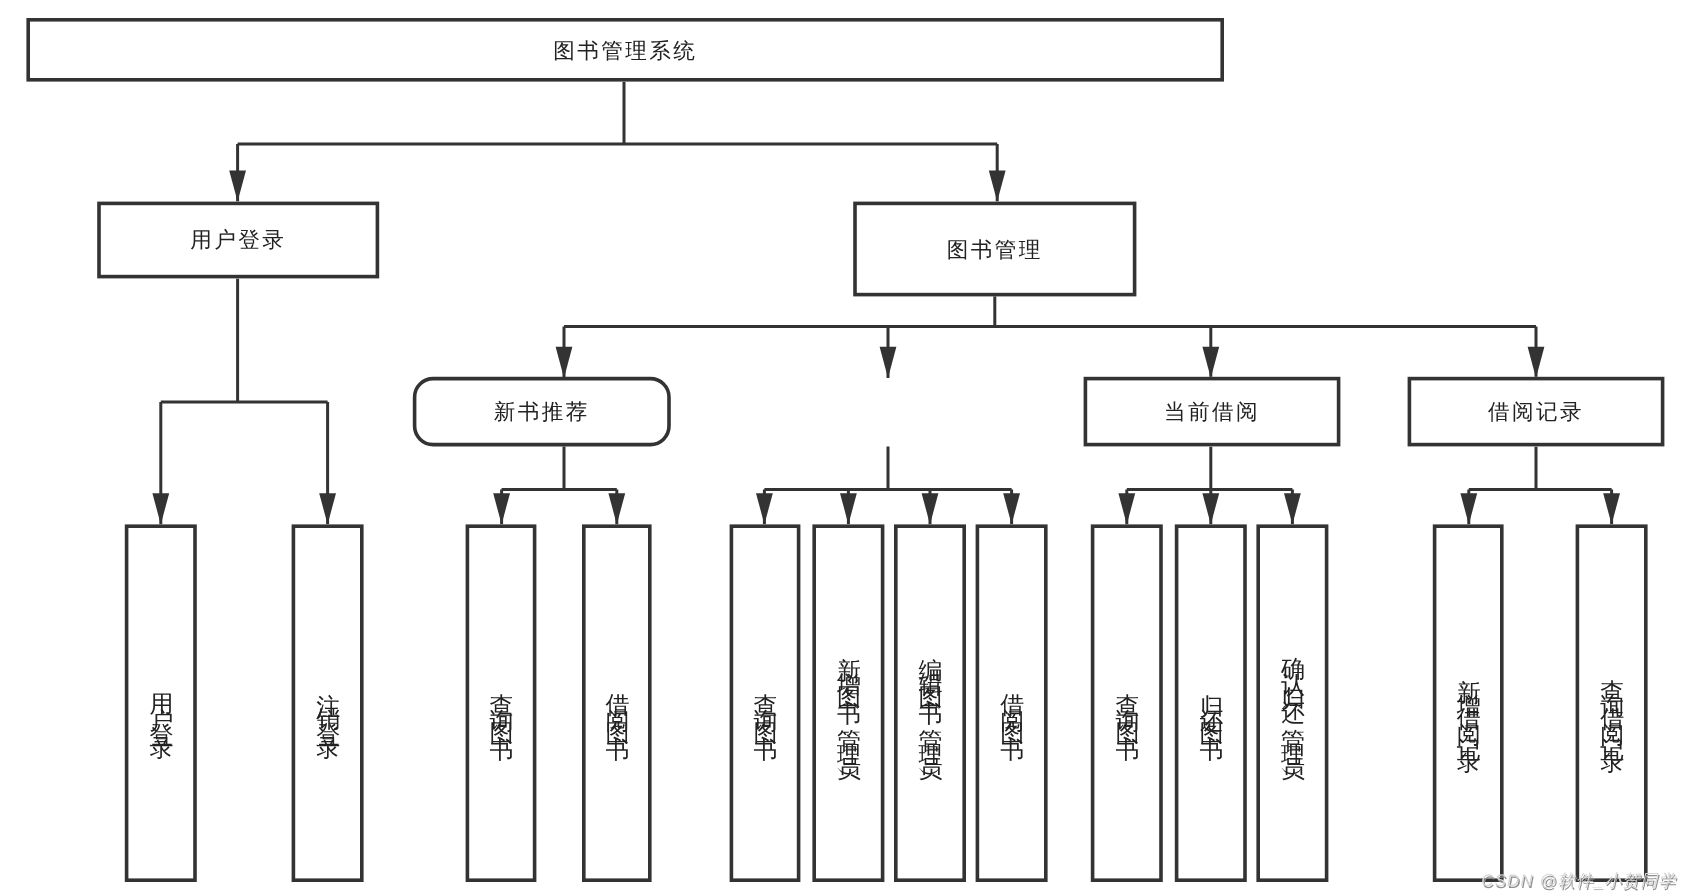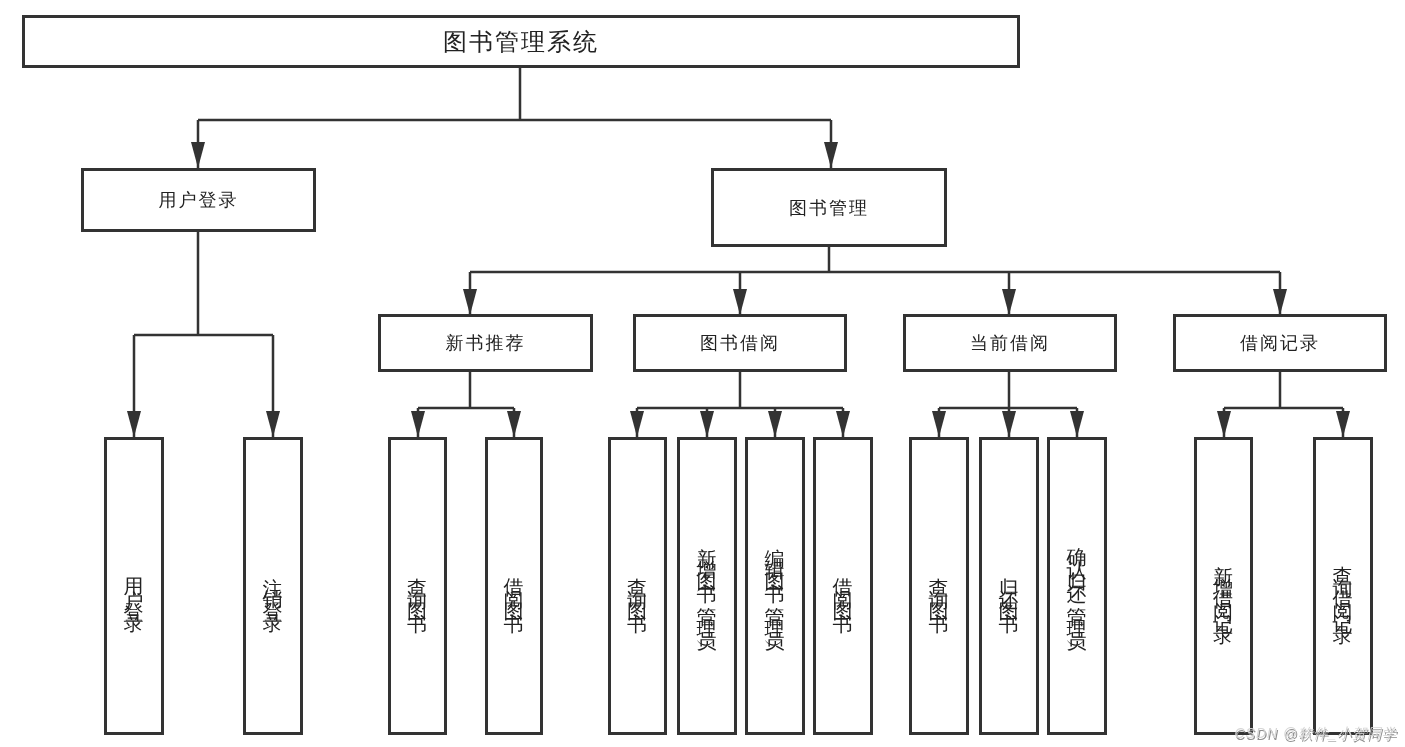--- a/index.html
+++ b/index.html
@@ -38,21 +38,21 @@
     display: flex;
     align-items: center;
     justify-content: center;
     color: #222222;
   }
   .box.h {
     font-size: 18px;
     letter-spacing: 2px;
   }
   .box.root {
-    font-size: 24px;
+    font-size: 18px;
     letter-spacing: 2px;
   }
   .box.leaf {
     writing-mode: vertical-rl;
     text-orientation: mixed;
     font-size: 20px;
     letter-spacing: 12px;
     line-height: 1;
   }
   .lbl { white-space: nowrap; }
@@ -113,25 +113,22 @@
     <span class="lbl">图书管理系统</span>
   </div>
 
   <div class="box h" style="left:81px; top:168px; width:235px; height:64px;">
     <span class="lbl">用户登录</span>
   </div>
   <div class="box h" style="left:711px; top:168px; width:236px; height:79px;">
     <span class="lbl">图书管理</span>
   </div>
 
-  <div class="box h" style="left:378px; top:314px; width:215px; height:58px;">
+  <div class="box h" style="left:344px; top:314px; width:215px; height:58px;border-radius:17px;">
     <span class="lbl">新书推荐</span>
-  </div>
-  <div class="box h" style="left:633px; top:314px; width:214px; height:58px;">
-    <span class="lbl">图书借阅</span>
   </div>
   <div class="box h" style="left:1173px; top:314px; width:214px; height:58px;">
     <span class="lbl">借阅记录</span>
   </div>
   <div class="box h" style="left:903px; top:314px; width:214px; height:58px;">
     <span class="lbl">当前借阅</span>
   </div>
 
   <div class="box leaf" style="left:104px; top:437px; width:60px; height:298px;">
     <span class="lbl">用户登录</span>

